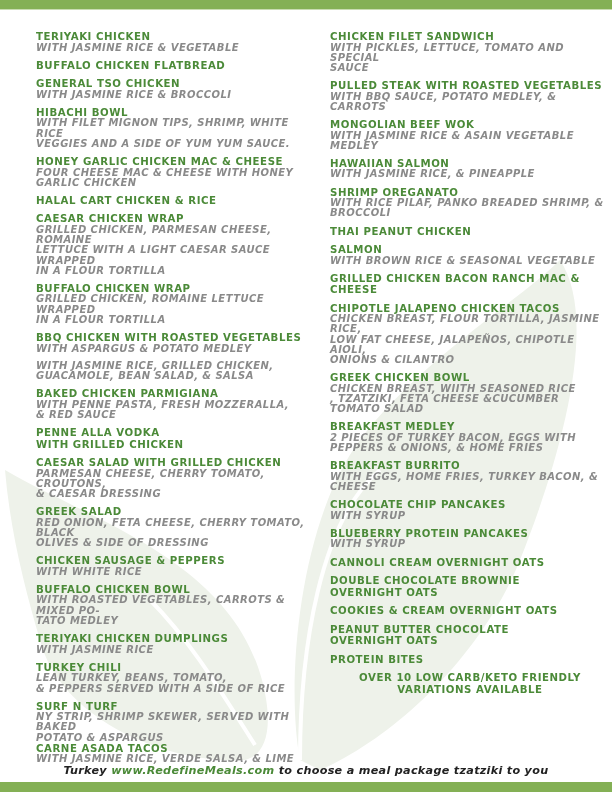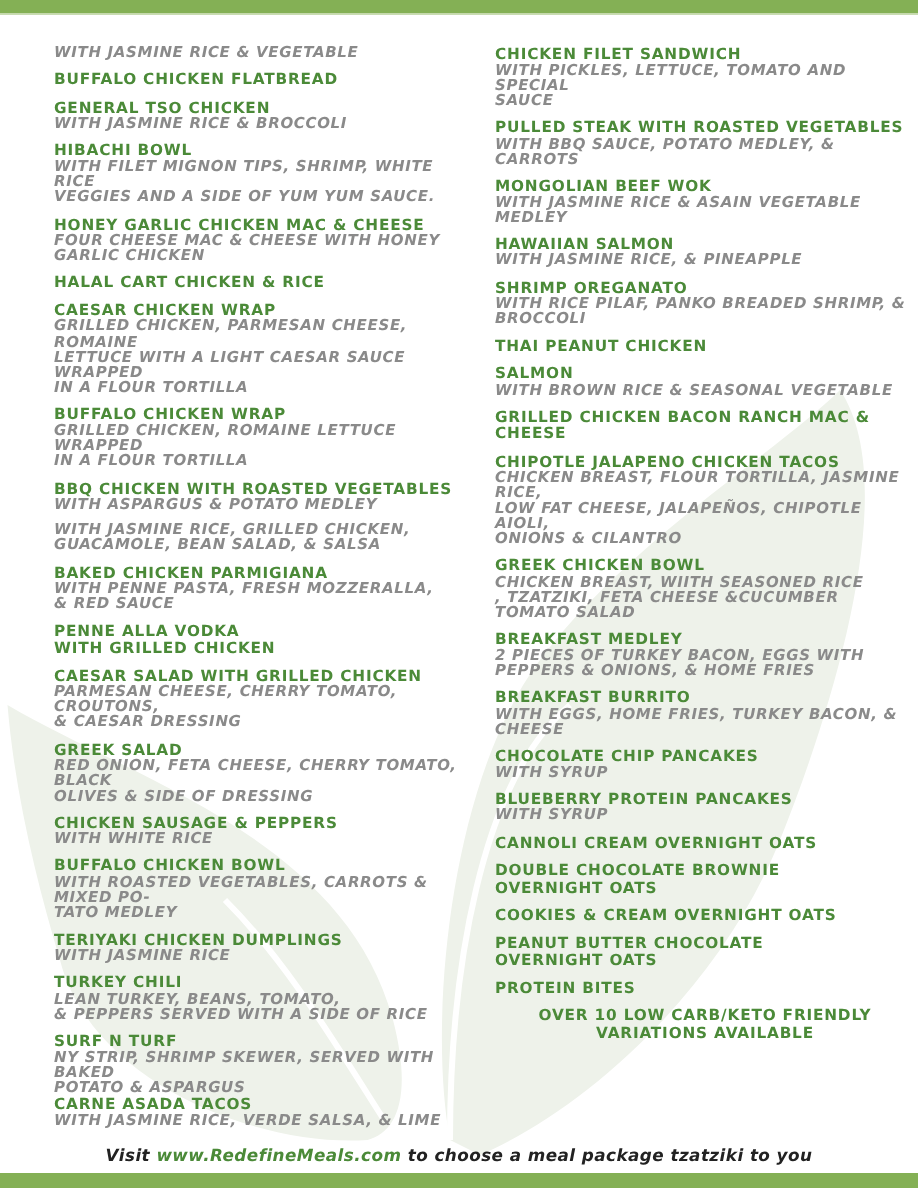--- a/index.html
+++ b/index.html
@@ -40,20 +40,21 @@
 
 <svg class="bg-leaves" viewBox="0 0 612 792">
   <path d="M5 470 C 90 520, 230 560, 262 680 C 275 730, 265 755, 245 760 C 170 765, 60 720, 40 640 C 25 590, 10 530, 5 470 Z" fill="#eef2ea"></path>
   <path d="M300 760 C 285 680, 300 520, 360 440 C 420 360, 520 300, 560 260 C 600 320, 560 460, 520 560 C 480 660, 390 740, 320 770 Z" fill="#eef2ea"></path>
   <path d="M300 760 C 300 650, 320 520, 380 470" stroke="#ffffff" stroke-width="4" fill="none"></path>
   <path d="M150 600 C 190 640, 220 690, 255 745" stroke="#ffffff" stroke-width="4" fill="none"></path>
 </svg>
 
 <div class="col col-left">
   <div class="item">
+      <div class="title">Teriyaki Chicken</div>
       <div class="desc">With jasmine rice &amp; vegetable</div>
     </div>
   <div class="item">
       <div class="title">Buffalo Chicken Flatbread</div>
     </div>
   <div class="item">
       <div class="title">General Tso Chicken</div>
       <div class="desc">With jasmine rice &amp; broccoli</div>
     </div>
   <div class="item">
@@ -214,16 +215,16 @@
   <div class="item">
       <div class="title">Protein Bites</div>
     </div>
   <div class="item gap-large">
       <div class="title">Over 10 Low Carb/Keto Friendly
 Variations Available</div>
     </div>
 </div>
 
 <div class="footer">
-  <span>Visit </span><span class="link">www.RedefineMeals.com</span><span> to choose a meal package tzatziki to you</span>
+  <span>Turkey </span><span class="link">www.RedefineMeals.com</span><span> to choose a meal package tzatziki to you</span>
 </div>
 
 <div class="bottom-bar"></div>
 
 </body></html>

